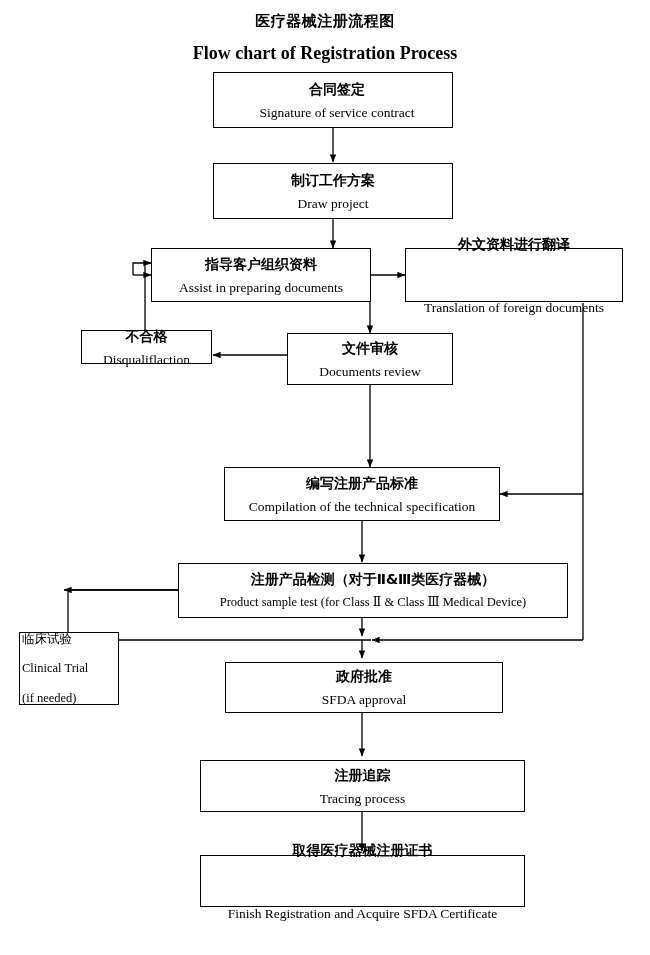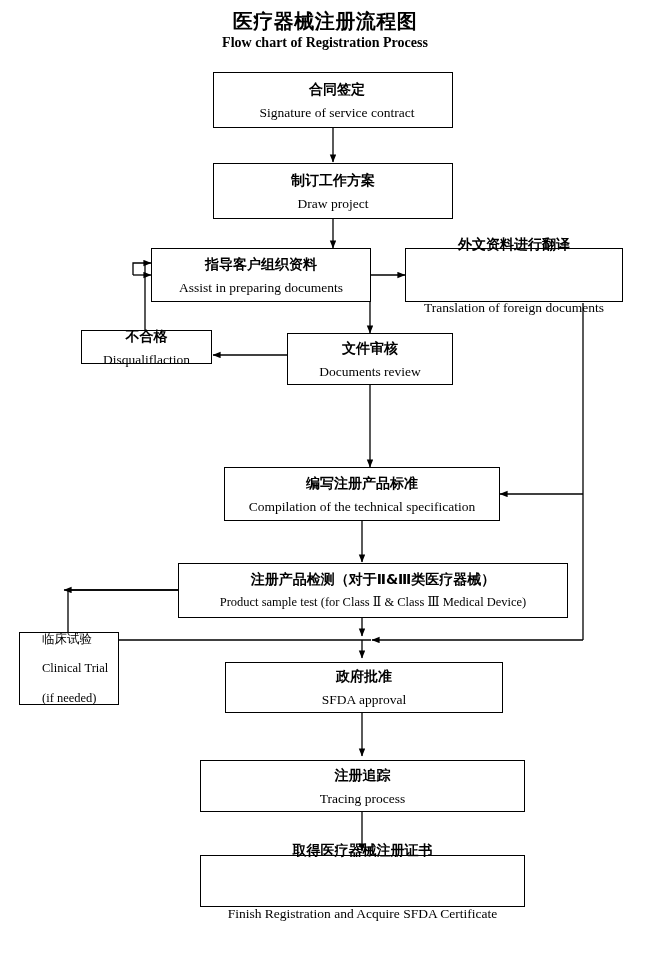--- a/index.html
+++ b/index.html
@@ -23,30 +23,30 @@
   .title-block {
     position: absolute;
     left: 0;
     top: 12px;
     width: 650px;
     text-align: center;
   }
   .title-cn {
     font-family: "DejaVu Sans", "Liberation Sans", sans-serif;
     font-weight: bold;
-    font-size: 20px;
+    font-size: 15px;
     line-height: 19px;
     letter-spacing: 0.5px;
   }
   .title-en {
     font-family: "Liberation Serif", "DejaVu Serif", serif;
     font-weight: bold;
-    font-size: 14px;
+    font-size: 18px;
     line-height: 20px;
-    margin-top: 2px;
+    margin-top: 12px;
   }
   
   .node {
     position: absolute;
     box-sizing: border-box;
     border: 1px solid #000000;
     background: #ffffff;
     display: flex;
     flex-direction: column;
     align-items: center;
@@ -65,21 +65,21 @@
     font-family: "Liberation Serif", "DejaVu Serif", serif;
     font-size: 13.5px;
     line-height: 17px;
     white-space: nowrap;
     margin-top: 6px;
   }
   
   .node.left-align {
     align-items: flex-start;
     text-align: left;
-    padding-left: 22px;
+    padding-left: 2px;
   }
   .node.left-align .cn {
     font-weight: normal;
     font-size: 12.5px;
     line-height: 19px;
   }
   .node.left-align .en {
     font-size: 12.5px;
     line-height: 19px;
     margin-top: 11px;

